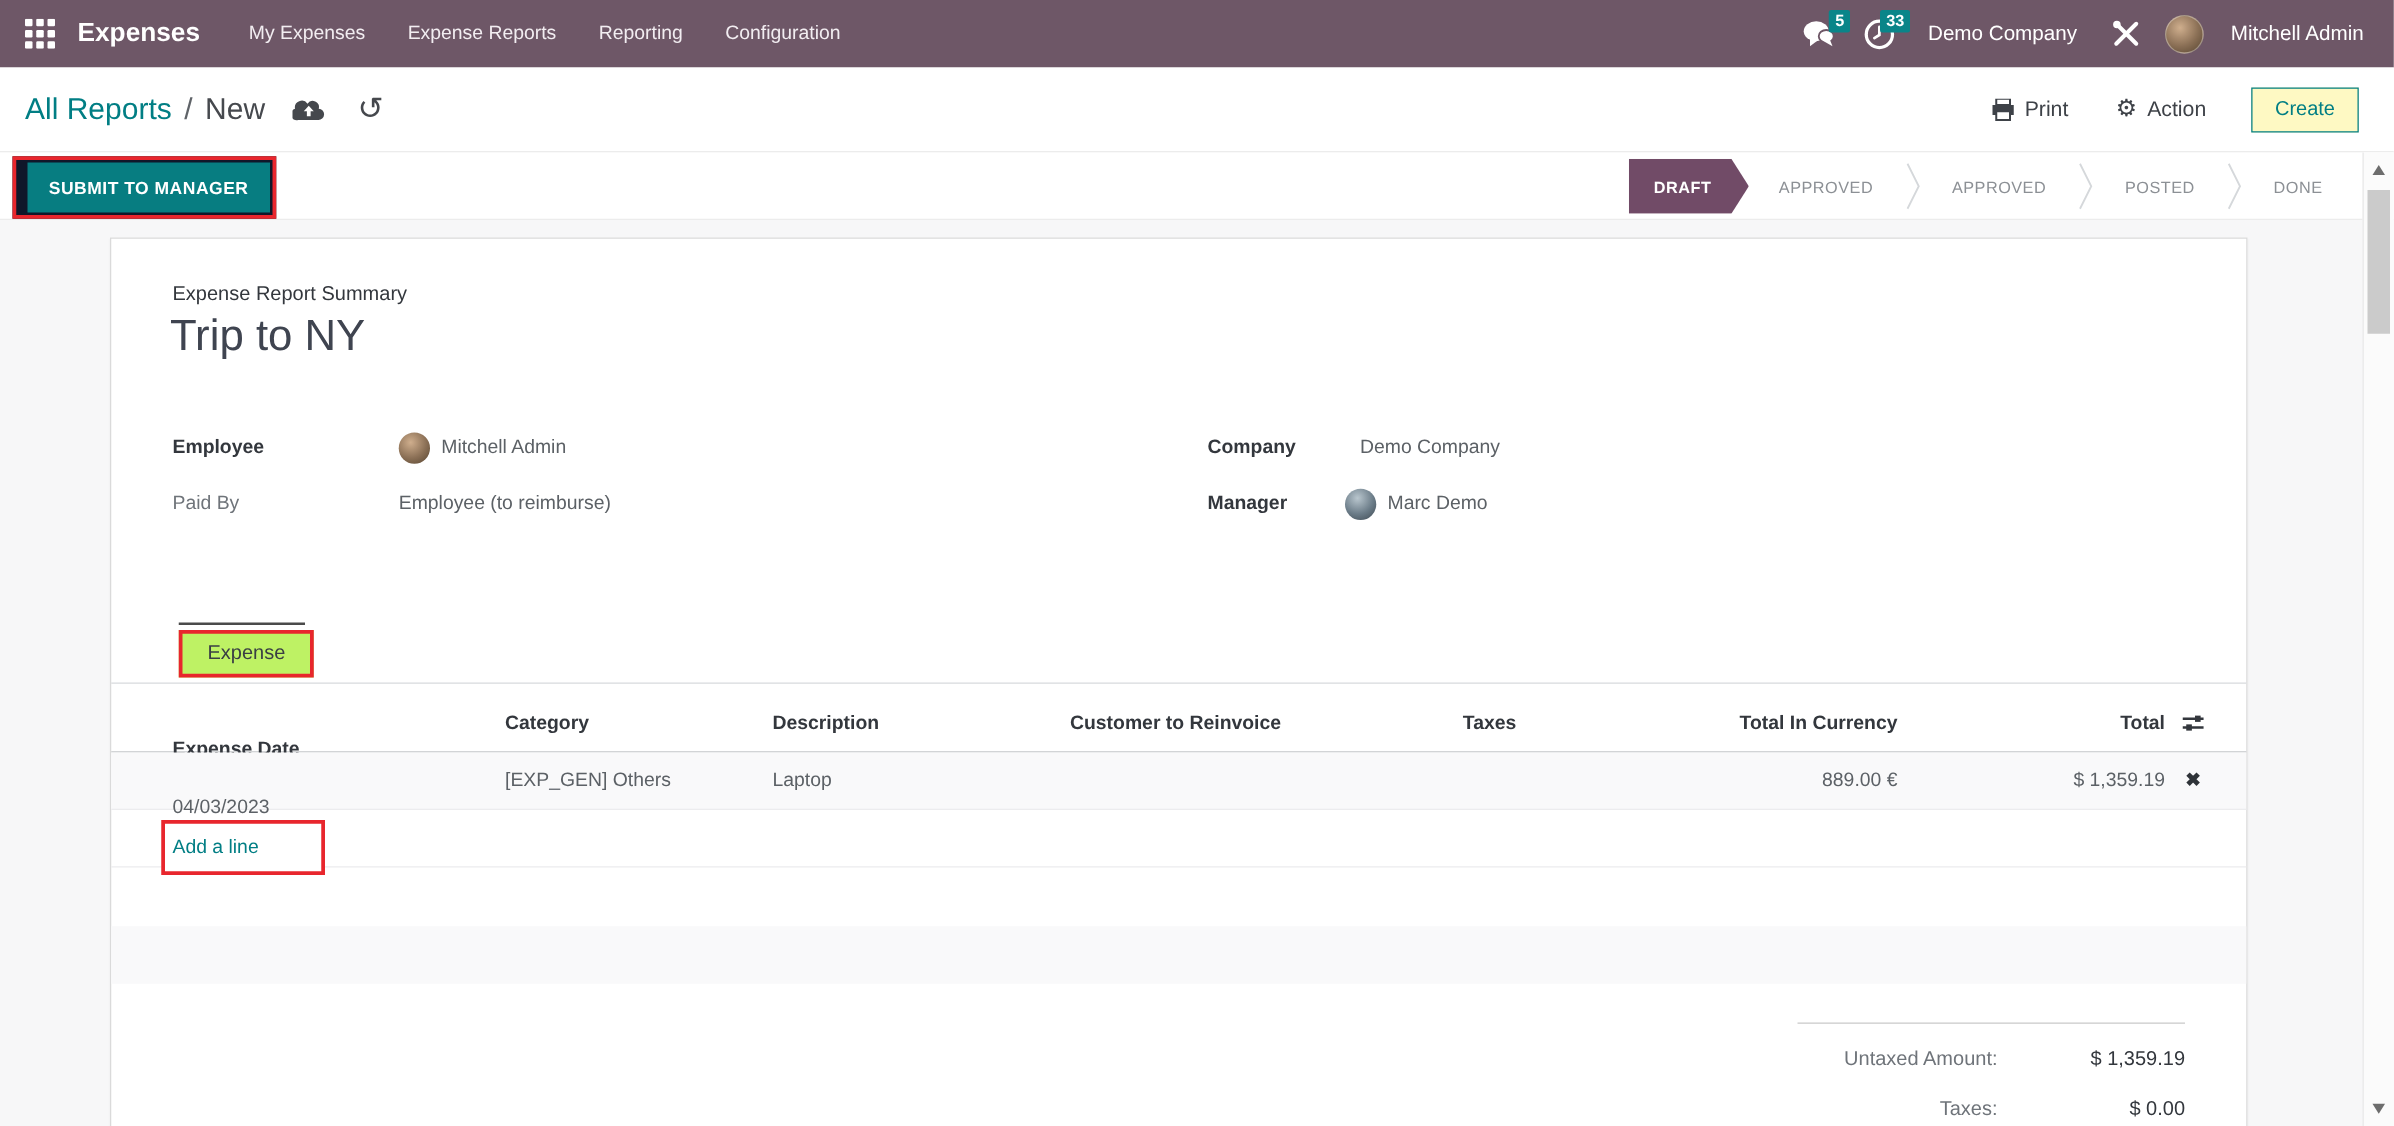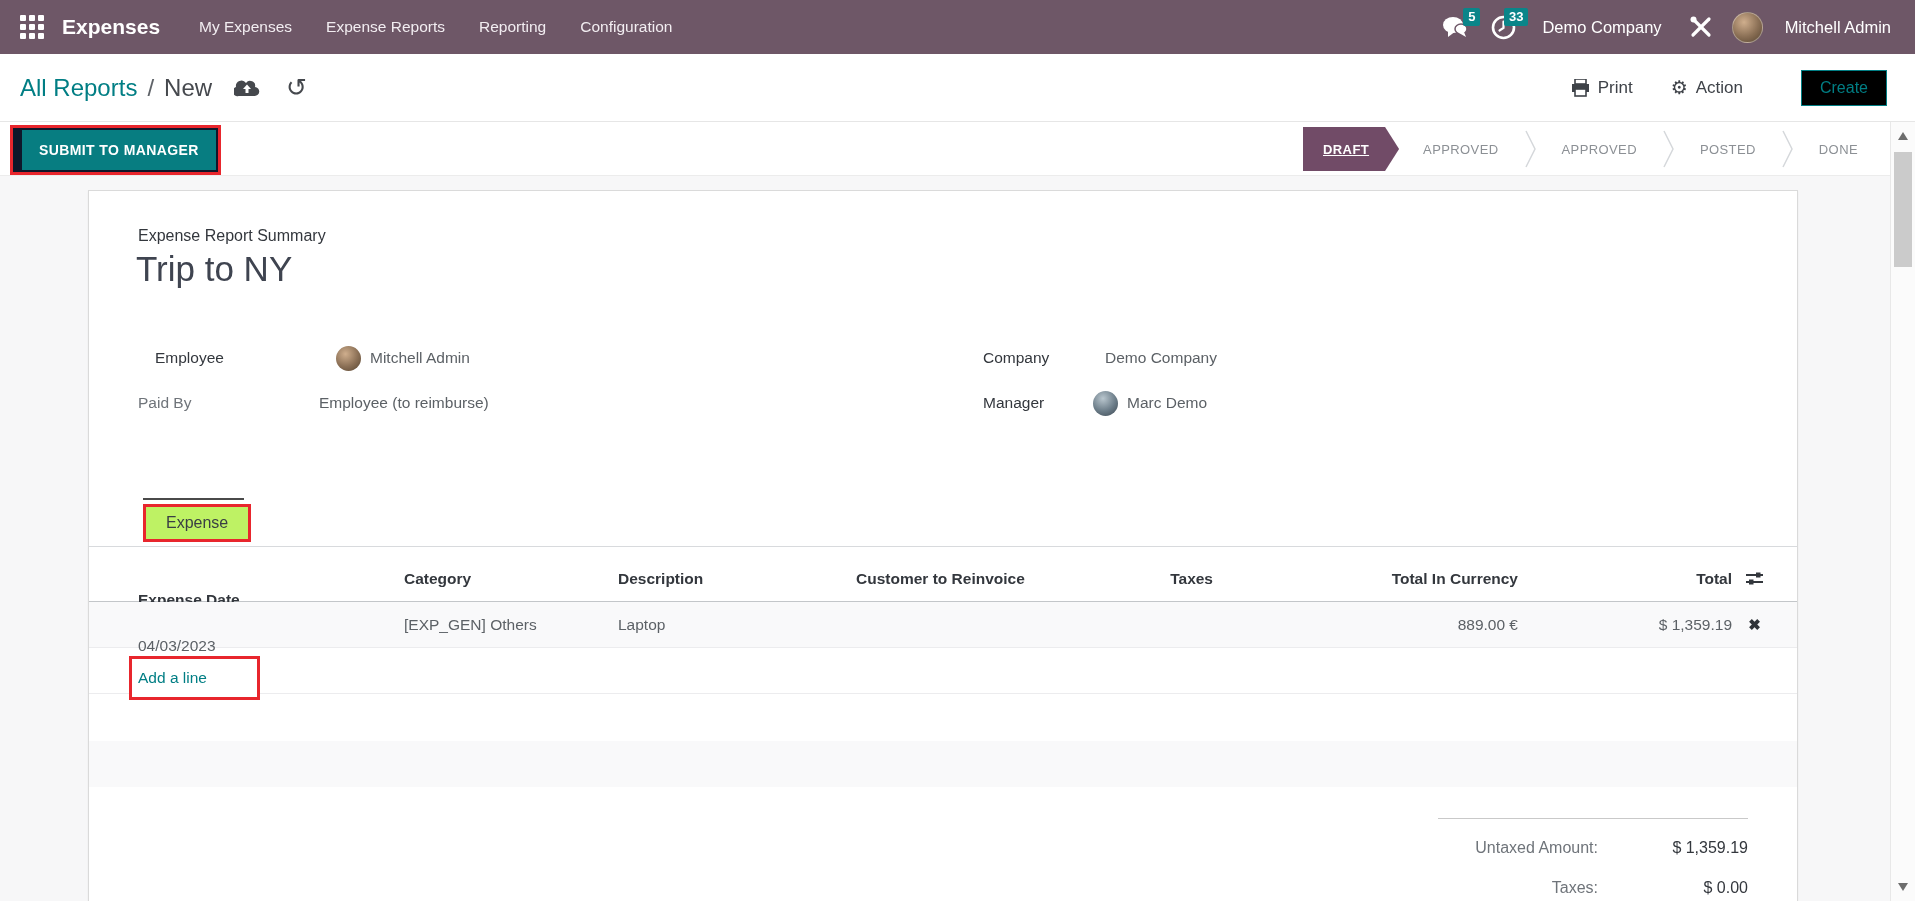--- a/index.html
+++ b/index.html
@@ -27,47 +27,47 @@
     border-bottom:1px solid #e6e6e6; display:flex; align-items:center; padding:0 28px 0 20px; }
   .crumb-parent { color:#017e84; font-size:24px; cursor:pointer; }
   .crumb-sep { color:#5f6368; font-size:24px; margin:0 10px; }
   .crumb-current { color:#46494e; font-size:24px; }
   .save-ind { margin-left:22px; cursor:pointer; display:flex; }
   .undo-glyph { font-size:25px; color:#45484d; margin-left:26px; cursor:pointer; line-height:1; }
   .crumb-right { margin-left:auto; display:flex; align-items:center; }
   .top-action { display:flex; align-items:center; gap:8px; color:#3e4248; font-size:17px;
     margin-left:38px; cursor:pointer; }
   .gear-glyph { font-size:19px; line-height:1; color:#3e4248; }
-  .create-btn { margin-left:58px; border:1px solid #017e84; color:#017e84; background:#000000;
+  .create-btn { margin-left:36px; border:1px solid #017e84; color:#017e84; background:#fef9c3;
     font-size:16px; padding:8px 18px; cursor:pointer; font-family:inherit; }
 
   
   #status-row { position:absolute; left:0; top:122px; width:1915px; height:54px; background:#fff;
     border-bottom:1px solid #ececec; }
   .submit-annot { position:absolute; left:10px; top:3px; height:50px; border:3px solid #e8262d;
     background:#0f172a; display:flex; align-items:stretch; padding:2px 2px 2px 9px; }
   .submit-btn { background:#077d81; border:none; color:#fff; font-size:14px; font-weight:bold;
     letter-spacing:.4px; padding:0 17px; cursor:pointer; font-family:inherit; }
   .pipeline { position:absolute; right:33px; top:5px; height:44px; display:flex; align-items:stretch; }
   .stage { font-size:13px; letter-spacing:.4px; color:#8c9095; display:flex; align-items:center;
     padding:0 24px; cursor:pointer; white-space:nowrap; }
   .stage.active { background:#714b67; color:#fff; font-weight:bold; padding:0 30px 0 20px;
-    clip-path:polygon(0 0, calc(100% - 14px) 0, 100% 50%, calc(100% - 14px) 100%, 0 100%);text-decoration:underline; }
+    clip-path:polygon(0 0, calc(100% - 14px) 0, 100% 50%, calc(100% - 14px) 100%, 0 100%); }
   .chev { display:flex; align-items:center; }
 
   
   #content { position:absolute; left:0; top:176px; width:1915px; height:725px; background:#f7f7f8; }
   #sheet { position:absolute; left:88px; top:14px; width:1710px; height:715px; background:#fff;
     border:1px solid #dadada; box-shadow:0 1px 2px rgba(0,0,0,.05); }
   .summary-label { position:absolute; left:49px; top:36px; font-size:16px; color:#33373d; }
   .sheet-title { position:absolute; left:47px; top:58px; font-size:35px; color:#3f4450; font-weight:400; }
 
   .frow { position:absolute; height:30px; display:flex; align-items:center; }
   .flabel { width:181px; font-size:15.5px; }
-  .flabel.bold { font-weight:normal; color:#33373d;margin-left:17px; }
+  .flabel.bold { font-weight:bold; color:#33373d; }
   .flabel.plain { color:#6f747a; }
   .fvalue { font-size:15.5px; color:#5c6166; display:flex; align-items:center; gap:9px; }
   .mini-avatar { width:25px; height:25px; border-radius:50%;
     background:radial-gradient(circle at 38% 32%, #cfae8d 0%, #8a6f55 55%, #55432f 100%); }
   .mini-avatar.marc { background:radial-gradient(circle at 40% 30%, #b9c6ce 0%, #6b7c88 55%, #3c4750 100%); }
   .help-sup { color:#017e84; font-size:11.5px; vertical-align:super; margin-left:3px; }
 
   .tab-top-line { position:absolute; left:54px; top:307px; width:101px; height:2px; background:#4a4a4a; }
   .tab-annot { position:absolute; left:54px; top:313px; border:3px solid #e8262d; background:#bef264;
     padding:7px 20px; font-size:16px; color:#3a3e44; cursor:pointer; }

